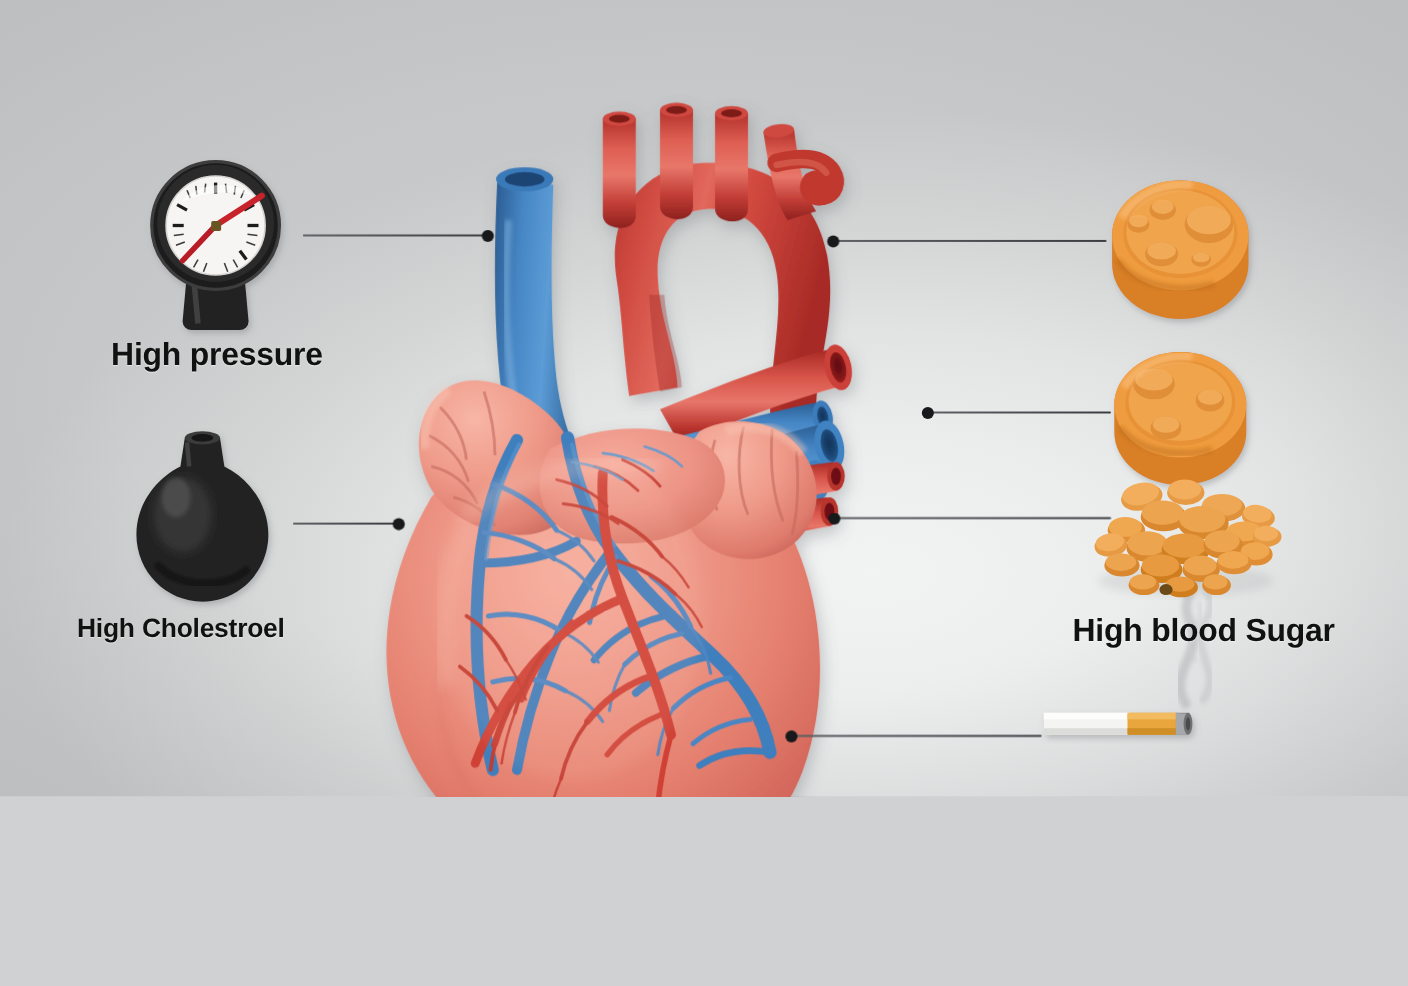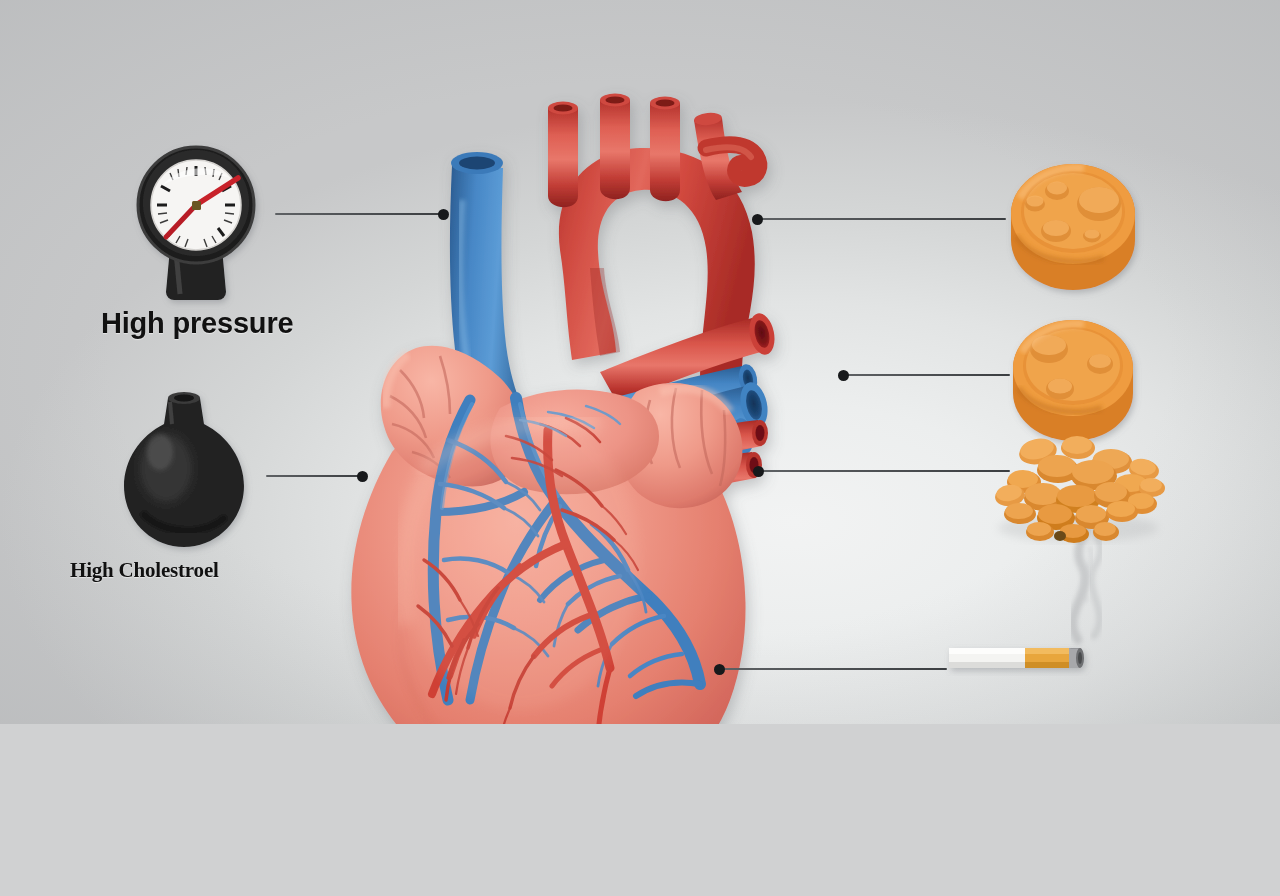--- a/index.html
+++ b/index.html
@@ -17,21 +17,21 @@
       radial-gradient(ellipse 62% 58% at 62% 72%, #f2f3f3 0%, #eceeee 28%, #e2e4e4 52%, #d4d6d6 74%, #c7c8c9 100%);
   }
   .bg-vig{position:absolute;inset:0;
     background:radial-gradient(ellipse 75% 70% at 50% 50%, rgba(255,255,255,0) 55%, rgba(150,153,156,.22) 100%);
   }
 
   
   .label{position:absolute;font-weight:bold;color:#111;white-space:nowrap;
     letter-spacing:-.2px;text-shadow:0 1px 1px rgba(255,255,255,.55);}
   #lbl-pressure{left:101px;top:307px;font-size:29px;}
-  #lbl-chol{left:70px;top:558px;font-size:21px;font-family:Liberation Serif, serif;}
+  #lbl-chol{left:70px;top:558px;font-size:24px;}
   #lbl-sugar{left:975px;top:558px;font-size:29px;}
 
   
   .leader{position:absolute;height:2px;background:linear-gradient(90deg,#5e6164,#3b3e41);border-radius:1px;}
   .dot{position:absolute;width:11px;height:11px;border-radius:50%;background:#17191b;}
 
   
   svg.layer{position:absolute;left:0;top:0;width:1280px;height:896px;overflow:visible;}
 </style>
 </head>
@@ -520,14 +520,15 @@
   <div class="dot" style="left:838px;top:370px;"></div>
 
   <div class="leader" style="left:758px;top:470px;width:252px;"></div>
   <div class="dot" style="left:753px;top:466px;"></div>
 
   <div class="leader" style="left:719px;top:668px;width:228px;"></div>
   <div class="dot" style="left:714px;top:664px;"></div>
 
   <div class="label" id="lbl-pressure">High pressure</div>
   <div class="label" id="lbl-chol">High Cholestroel</div>
+  <div class="label" id="lbl-sugar">High blood Sugar</div>
 
 </div>
 
 </body></html>

